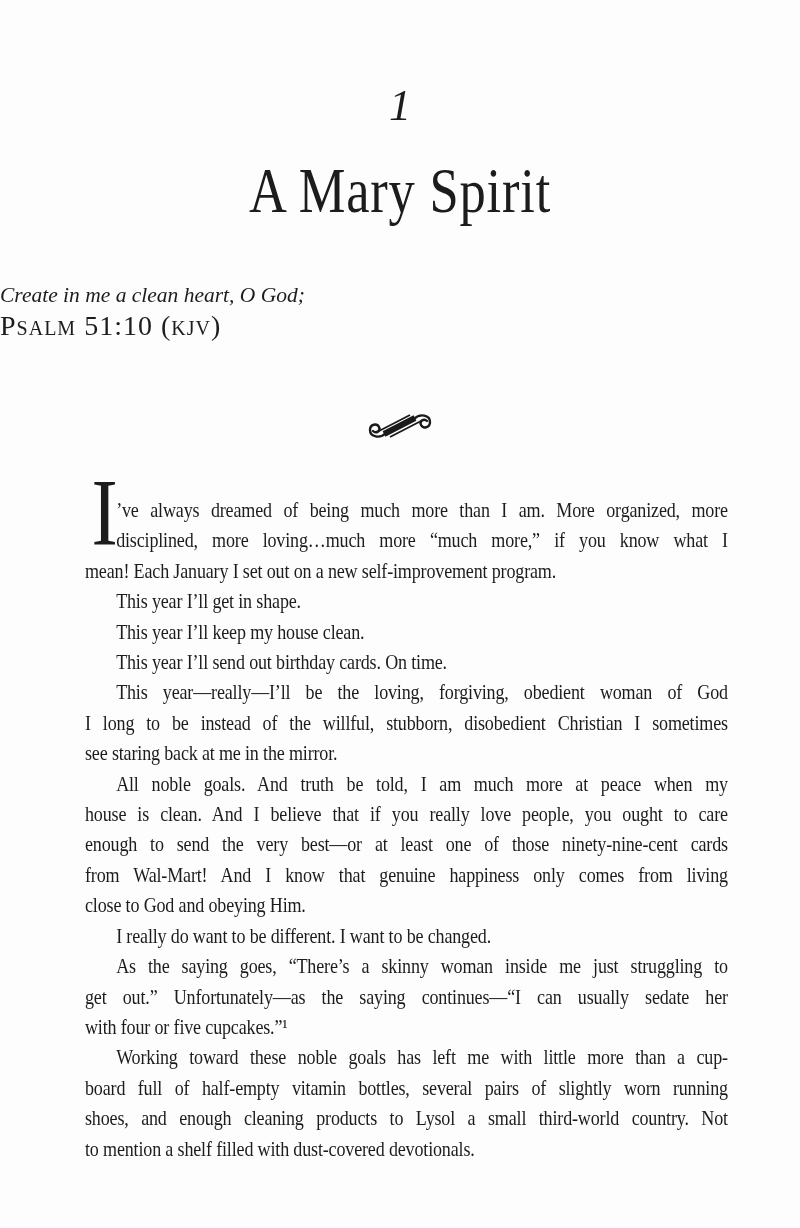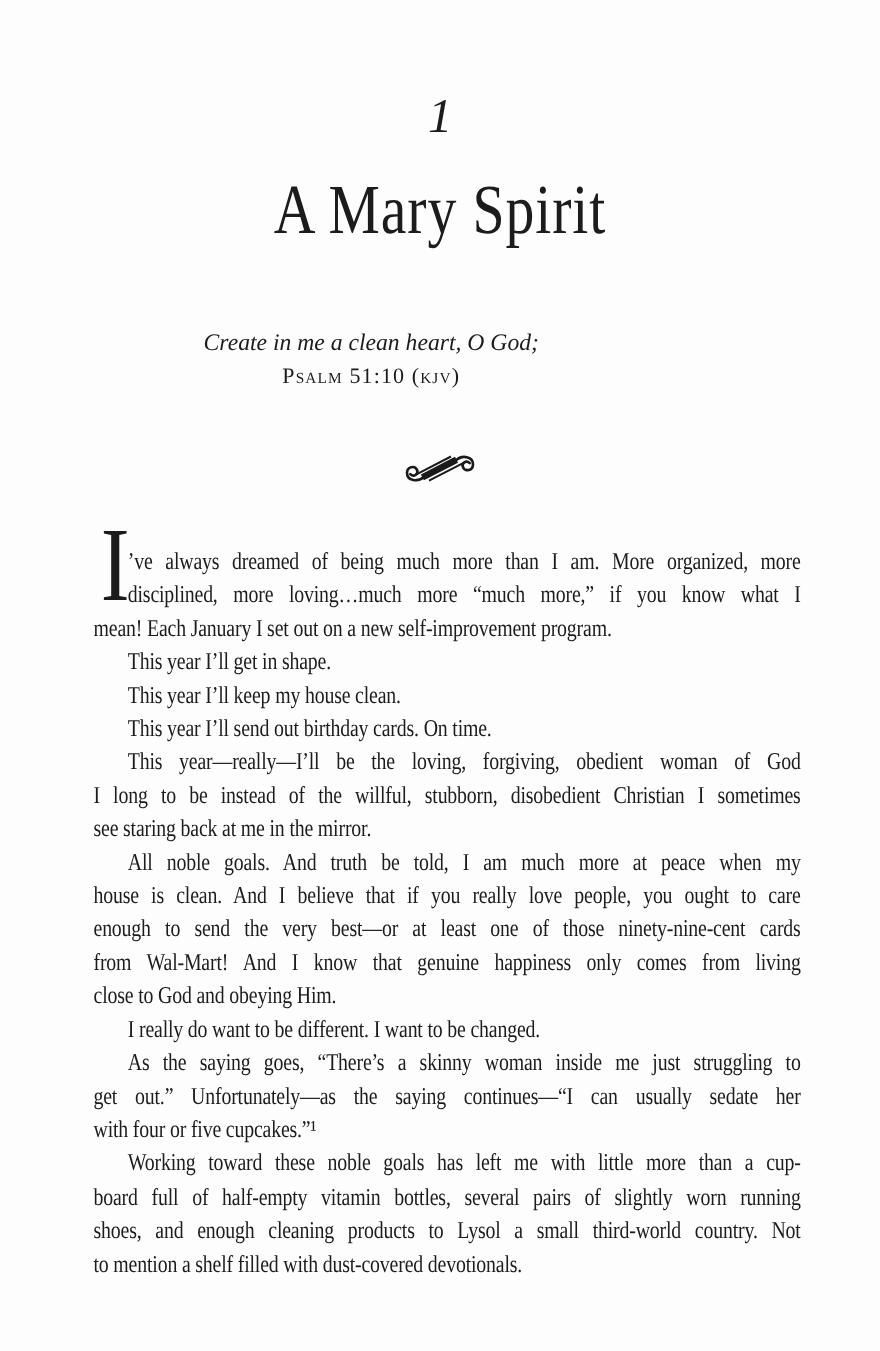--- a/index.html
+++ b/index.html
@@ -18,26 +18,26 @@
     position:absolute;top:84px;left:0;width:800px;
     text-align:center;font-style:italic;font-size:44px;line-height:1;
   }
   .title{
     position:absolute;top:159px;left:0;width:800px;
     text-align:center;font-size:64px;line-height:1;
     transform:scaleX(0.82);transform-origin:50% 0;
     letter-spacing:1px;white-space:nowrap;
   }
   .epigraph{
-    position:absolute;top:296px;left:0;width:675px;
-    text-align:center;font-style:italic;font-size:21.5px;line-height:30.5px;
+    position:absolute;top:280px;left:0;width:675px;
+    font-style:italic;font-size:21.5px;line-height:30.5px;
   }
   .epigraph .attr{
     font-style:normal;font-variant:small-caps;
-    font-size:20px;letter-spacing:1px;
+    font-size:28px;letter-spacing:1px;
   }
   .ornament{
     position:absolute;top:411px;left:0;width:800px;text-align:center;
   }
   .textblock{
     position:absolute;left:85px;top:495px;width:784px;
     transform:scaleX(0.82);transform-origin:0 0;
     font-size:22px;line-height:30.4px;letter-spacing:-0.2px;
     text-align:justify;
   }

